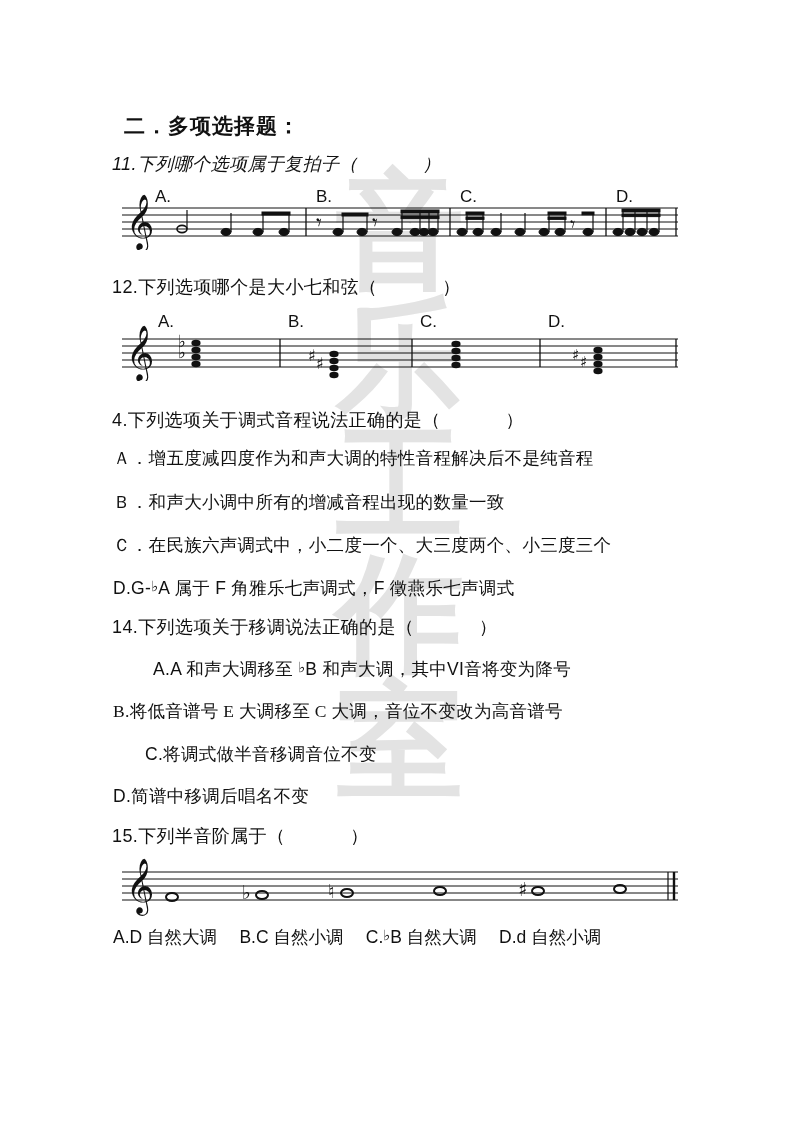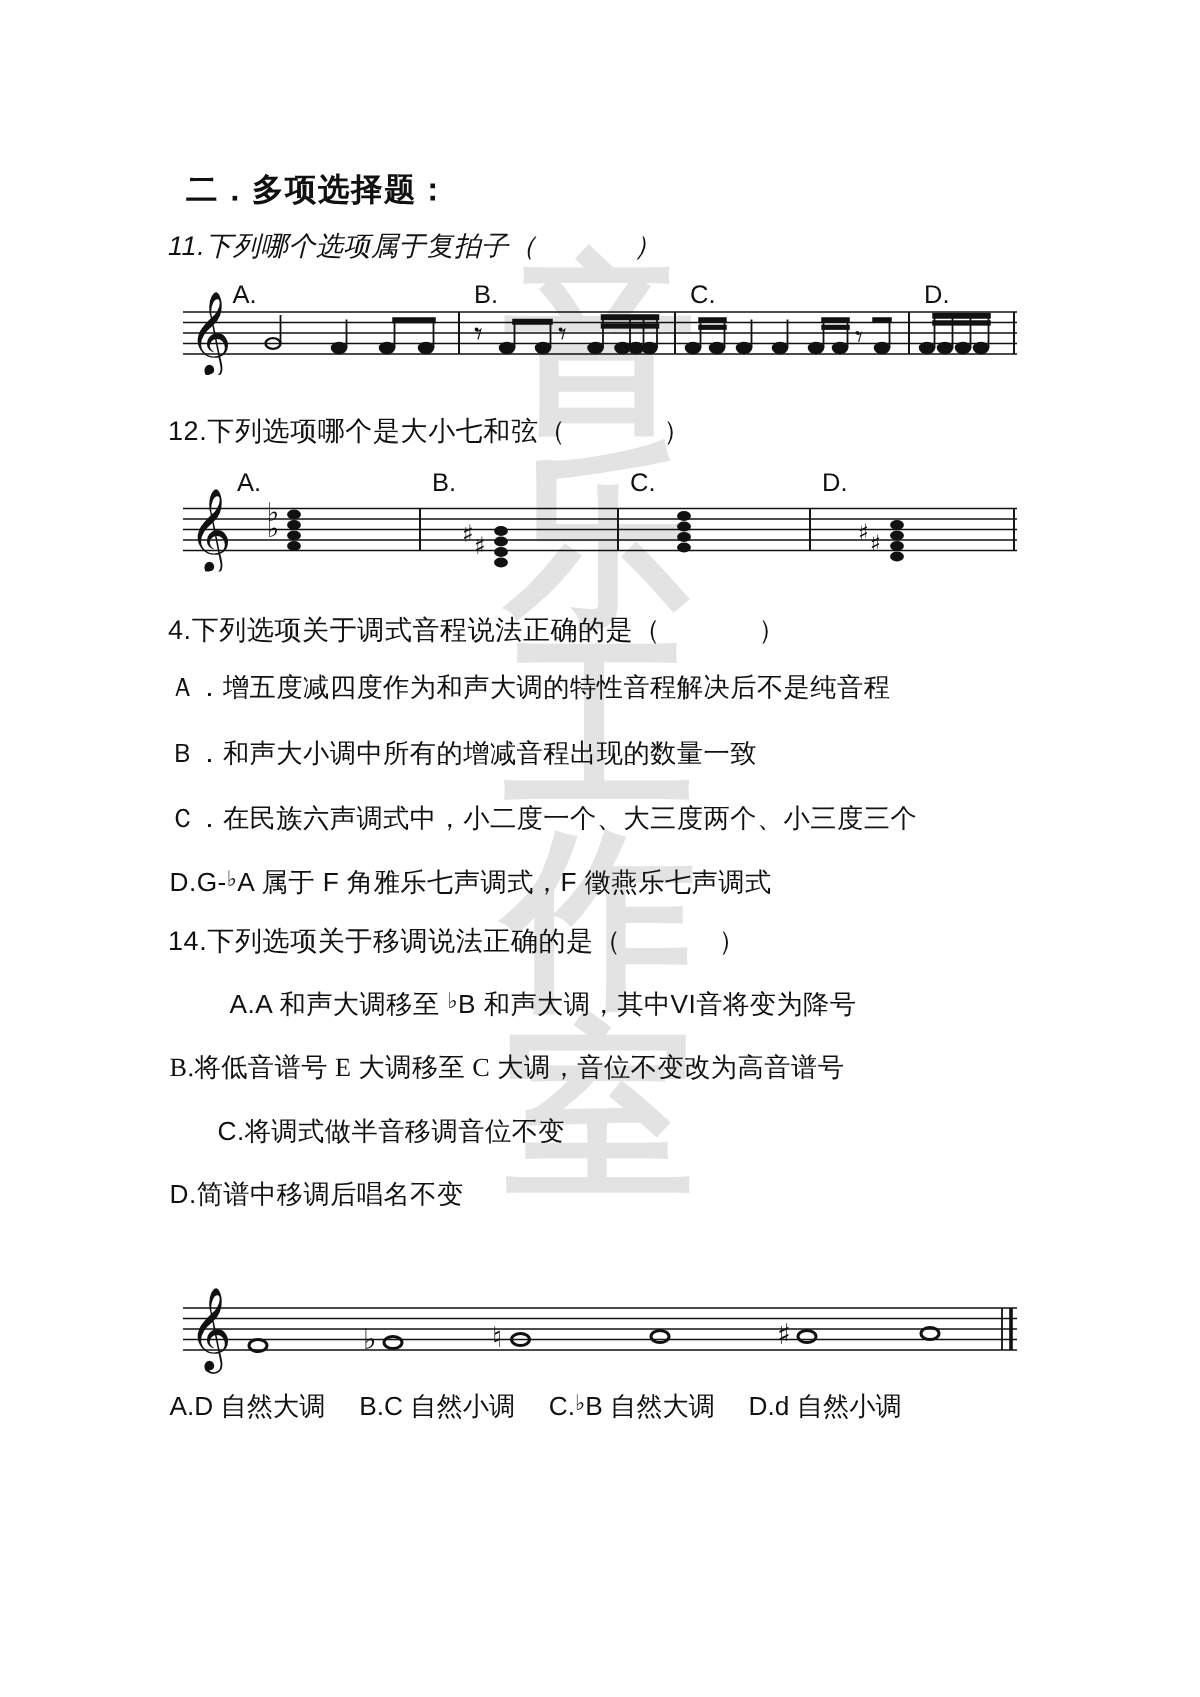--- a/index.html
+++ b/index.html
@@ -265,20 +265,21 @@
     <div class="opt" style="top:490px;">Ｂ．和声大小调中所有的增减音程出现的数量一致</div>
     <div class="opt" style="top:533px;">Ｃ．在民族六声调式中，小二度一个、大三度两个、小三度三个</div>
     <div class="opt" style="top:576px;"><span>D.G-</span><sup class="flat">♭</sup><span>A 属于 F 角雅乐七声调式，F 徵燕乐七声调式</span></div>
 
     <div class="qline" style="top:615px;">14.下列选项关于移调说法正确的是（            ）</div>
     <div class="opt" style="top:657px;margin-left:40px;"><span>A.A 和声大调移至 </span><sup class="flat">♭</sup><span>B 和声大调，其中VI音将变为降号</span></div>
     <div class="opt" style="top:699px;font-family:Liberation Serif, serif;">B.将低音谱号 E 大调移至 C 大调，音位不变改为高音谱号</div>
     <div class="opt" style="top:742px;margin-left:32px;">C.将调式做半音移调音位不变</div>
     <div class="opt" style="top:784px;">D.简谱中移调后唱名不变</div>
 
+    <div class="qline" style="top:824px;">15.下列半音阶属于（            ）</div>
 
     <div class="staff-wrap" style="top:858px;">
       <svg class="staff" width="560" height="58" viewBox="0 0 560 58">
         <g stroke="#111" stroke-width="1">
           <line x1="2" y1="14" x2="558" y2="14"></line>
           <line x1="2" y1="21" x2="558" y2="21"></line>
           <line x1="2" y1="28" x2="558" y2="28"></line>
           <line x1="2" y1="35" x2="558" y2="35"></line>
           <line x1="2" y1="42" x2="558" y2="42"></line>
         </g>

